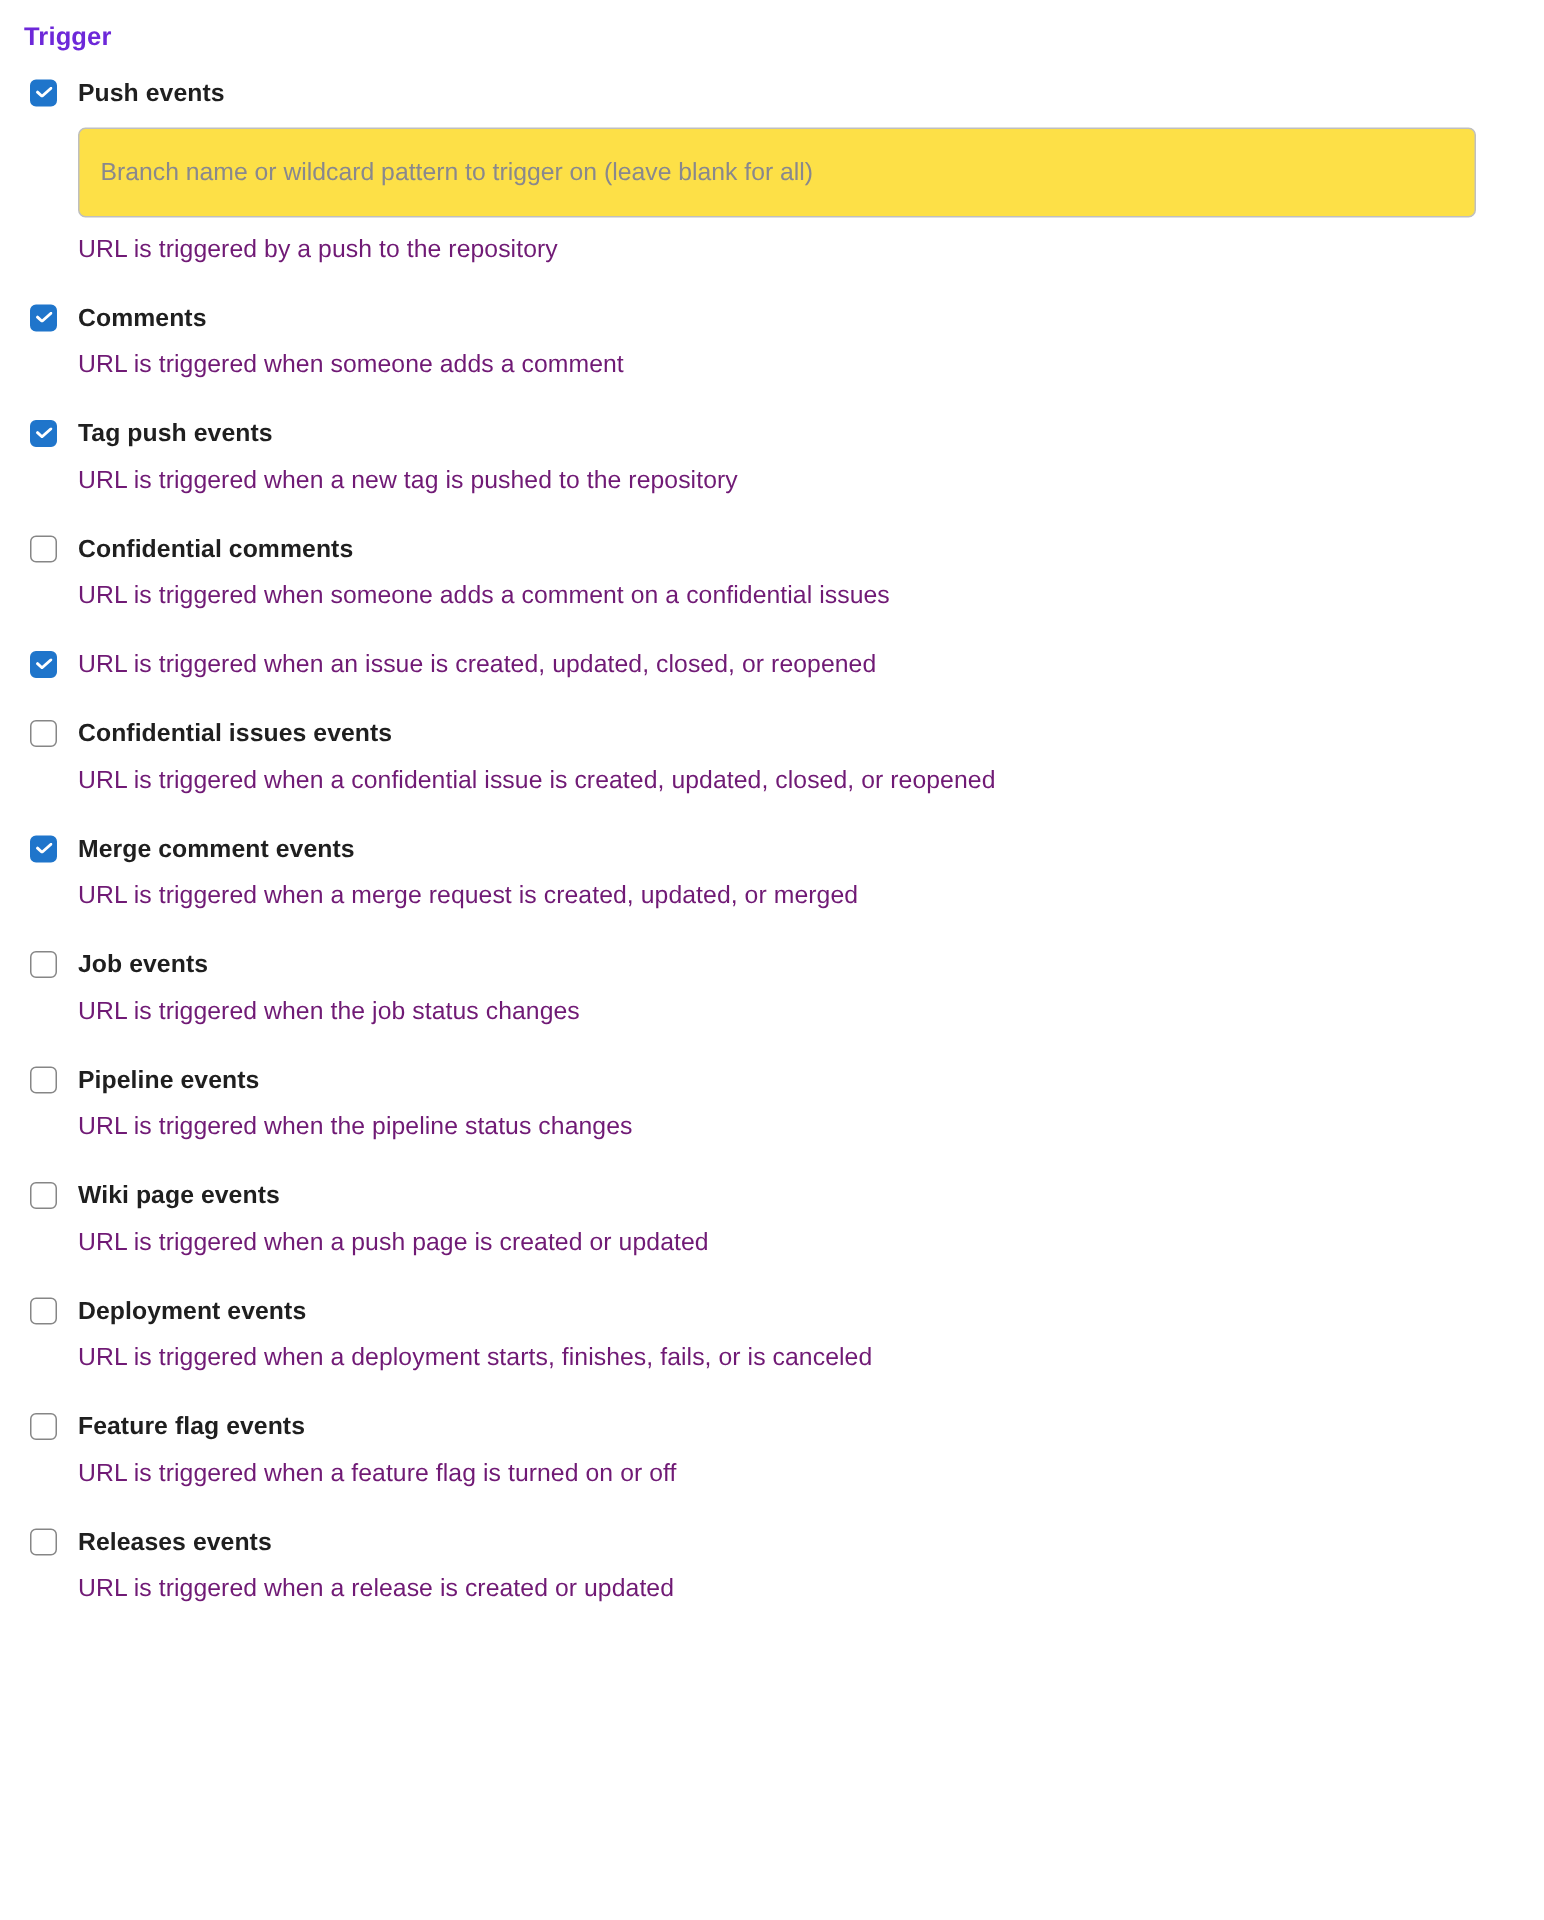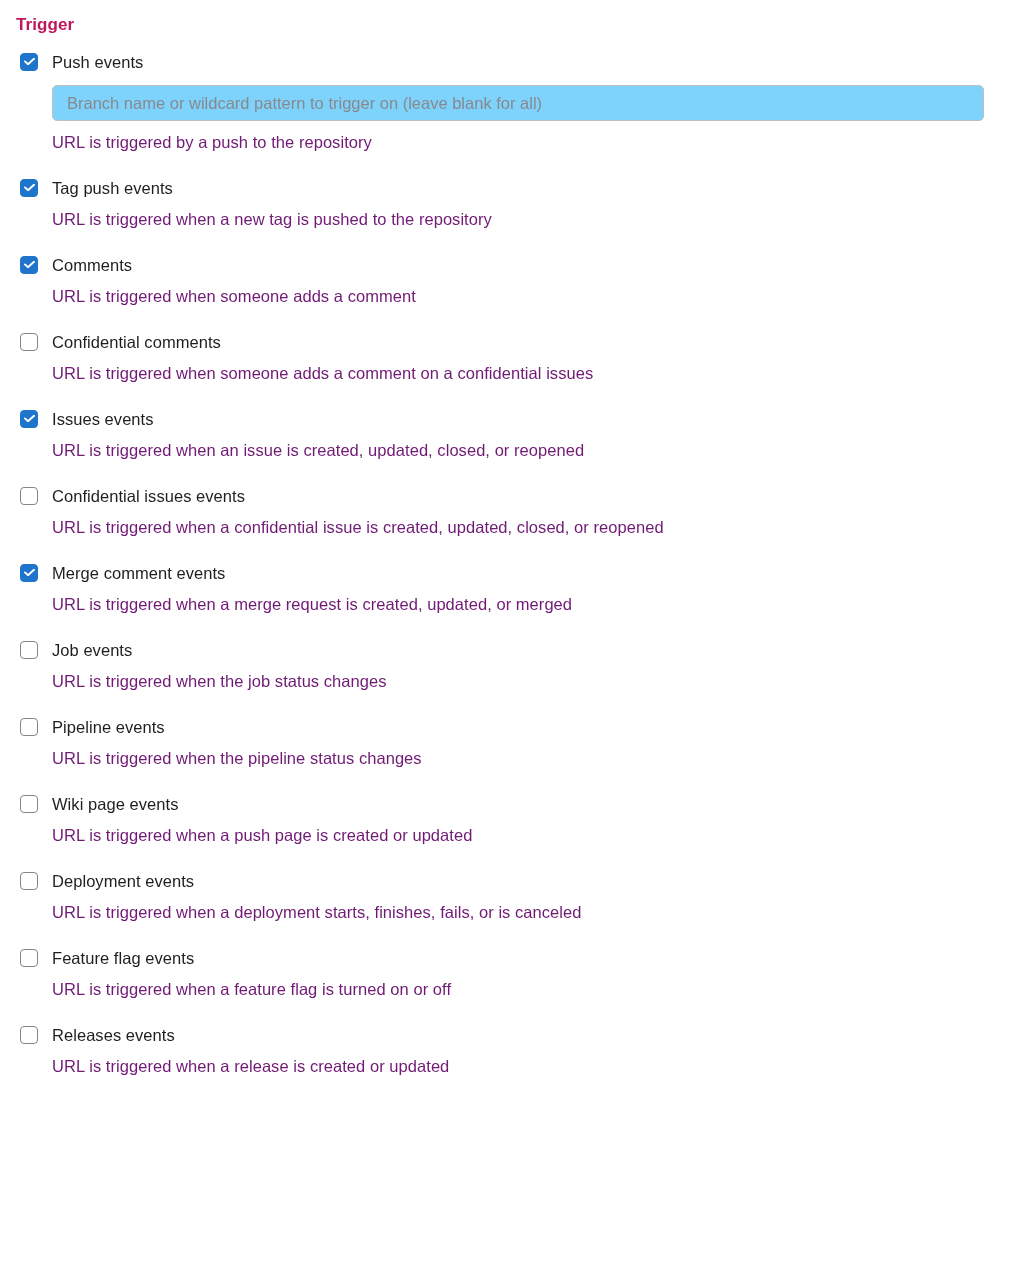--- a/index.html
+++ b/index.html
@@ -18,21 +18,21 @@
     overflow: hidden;
   }
 
   .panel {
     padding: 14px 16px 0 16px;
   }
 
   .section-title {
     font-size: 17px;
     font-weight: bold;
-    color: #be185d;
+    color: #6d28d9;
     line-height: 1.3;
     margin: 0 0 14px 0;
     letter-spacing: 0.1px;
   }
 
   
   .trigger-list {
     display: block;
   }
 
@@ -67,21 +67,21 @@
     top: 3.5px;
     width: 11px;
     height: 7px;
   }
   .checkbox.checked .tick { display: block; }
   .checkbox .tick svg { display: block; }
 
   .trigger-label {
     display: block;
     font-size: 16.5px;
-    font-weight: normal;
+    font-weight: bold;
     line-height: 24px;
     color: #1f1f1f;
     letter-spacing: 0.05px;
     cursor: pointer;
   }
 
   .trigger-desc {
     display: block;
     font-size: 16.5px;
     font-weight: normal;
@@ -92,27 +92,27 @@
   }
 
   
   .branch-field-wrap {
     margin-top: 11px;
     margin-bottom: 0;
   }
   .branch-input {
     display: block;
     width: 932px;
-    height: 36px;
+    height: 60px;
     padding: 0 14px;
     font-family: "Liberation Sans", "DejaVu Sans", sans-serif;
     font-size: 16.5px;
     line-height: 42px;
     color: #1f1f1f;
-    background: #7dd3fc;
+    background: #fde047;
     border: 1px solid #bfbfbf;
     border-radius: 5px;
     outline: none;
   }
   .branch-input::placeholder {
     color: #89888d;
     opacity: 1;
   }
   .branch-input::-moz-placeholder {
     color: #89888d;
@@ -145,48 +145,47 @@
         <span class="trigger-desc">URL is triggered by a push to the repository</span>
       </div>
       <div class="trigger-item">
         <span class="checkbox checked" role="checkbox" aria-checked="true">
           <span class="tick">
             <svg viewBox="0 0 11 7" width="11" height="7" aria-hidden="true">
               <path d="M1 3.4 L4 6.2 L10 0.8" fill="none" stroke="#ffffff" stroke-width="1.9" stroke-linecap="round" stroke-linejoin="round"></path>
             </svg>
           </span>
         </span>
+        <span class="trigger-label">Comments</span>
+        <span class="trigger-desc">URL is triggered when someone adds a comment</span>
+      </div>
+      <div class="trigger-item">
+        <span class="checkbox checked" role="checkbox" aria-checked="true">
+          <span class="tick">
+            <svg viewBox="0 0 11 7" width="11" height="7" aria-hidden="true">
+              <path d="M1 3.4 L4 6.2 L10 0.8" fill="none" stroke="#ffffff" stroke-width="1.9" stroke-linecap="round" stroke-linejoin="round"></path>
+            </svg>
+          </span>
+        </span>
         <span class="trigger-label">Tag push events</span>
         <span class="trigger-desc">URL is triggered when a new tag is pushed to the repository</span>
       </div>
       <div class="trigger-item">
-        <span class="checkbox checked" role="checkbox" aria-checked="true">
-          <span class="tick">
-            <svg viewBox="0 0 11 7" width="11" height="7" aria-hidden="true">
-              <path d="M1 3.4 L4 6.2 L10 0.8" fill="none" stroke="#ffffff" stroke-width="1.9" stroke-linecap="round" stroke-linejoin="round"></path>
-            </svg>
-          </span>
-        </span>
-        <span class="trigger-label">Comments</span>
-        <span class="trigger-desc">URL is triggered when someone adds a comment</span>
-      </div>
-      <div class="trigger-item">
         <span class="checkbox" role="checkbox" aria-checked="false"></span>
         <span class="trigger-label">Confidential comments</span>
         <span class="trigger-desc">URL is triggered when someone adds a comment on a confidential issues</span>
       </div>
       <div class="trigger-item">
         <span class="checkbox checked" role="checkbox" aria-checked="true">
           <span class="tick">
             <svg viewBox="0 0 11 7" width="11" height="7" aria-hidden="true">
               <path d="M1 3.4 L4 6.2 L10 0.8" fill="none" stroke="#ffffff" stroke-width="1.9" stroke-linecap="round" stroke-linejoin="round"></path>
             </svg>
           </span>
         </span>
-        <span class="trigger-label">Issues events</span>
         <span class="trigger-desc">URL is triggered when an issue is created, updated, closed, or reopened</span>
       </div>
       <div class="trigger-item">
         <span class="checkbox" role="checkbox" aria-checked="false"></span>
         <span class="trigger-label">Confidential issues events</span>
         <span class="trigger-desc">URL is triggered when a confidential issue is created, updated, closed, or reopened</span>
       </div>
       <div class="trigger-item">
         <span class="checkbox checked" role="checkbox" aria-checked="true">
           <span class="tick">

